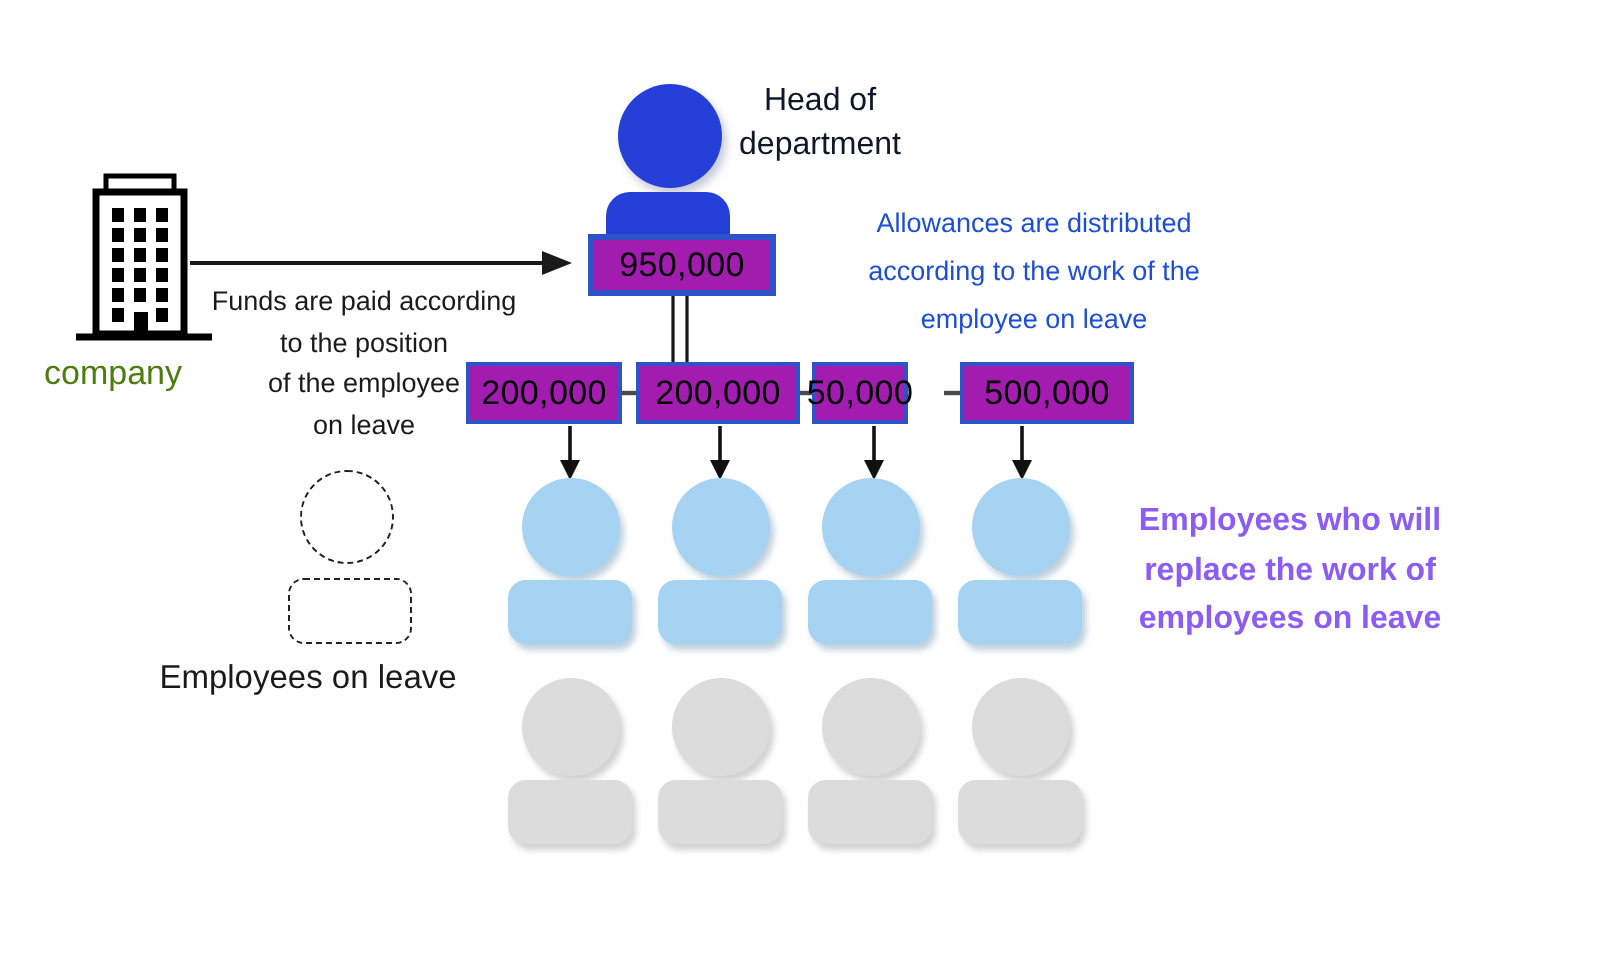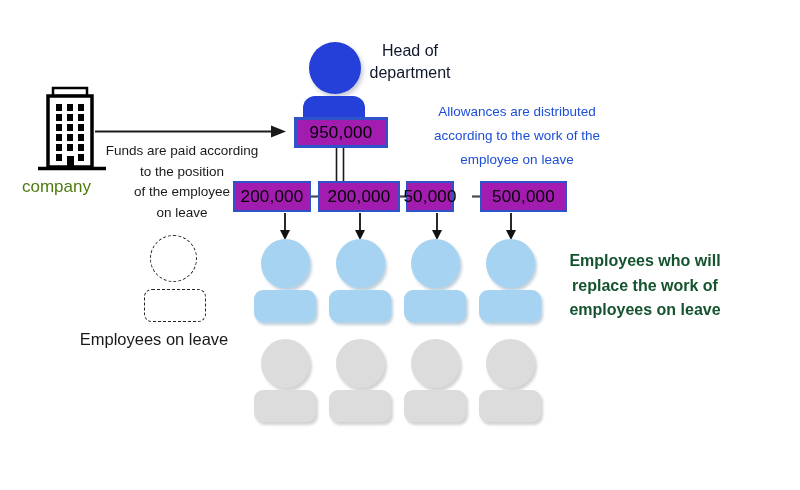--- a/index.html
+++ b/index.html
@@ -60,21 +60,21 @@
     font-size:17px;color:#4d7c0f;}
 
   
   .funds-note{position:absolute;left:98px;top:141px;width:168px;text-align:center;
     font-size:13.5px;line-height:20.5px;color:#1a1a1a;}
   .alloc-note{position:absolute;left:403px;top:100px;width:228px;text-align:center;
     font-size:13.5px;line-height:24px;color:#1d4ed8;}
 
   
   .legend{position:absolute;width:208px;text-align:center;font-weight:bold;
-    font-size:16px;line-height:24.5px;color:#14532d;}
+    font-size:16px;line-height:24.5px;color:#8b5cf6;}
   .legend-replace{left:541px;top:249px;}
   .legend-unchanged{left:541px;top:356px;}
 </style>
 </head>
 <body>
 
 <div class="canvas">
 
   <svg class="overlay" viewBox="0 0 800 490">
     <g>

